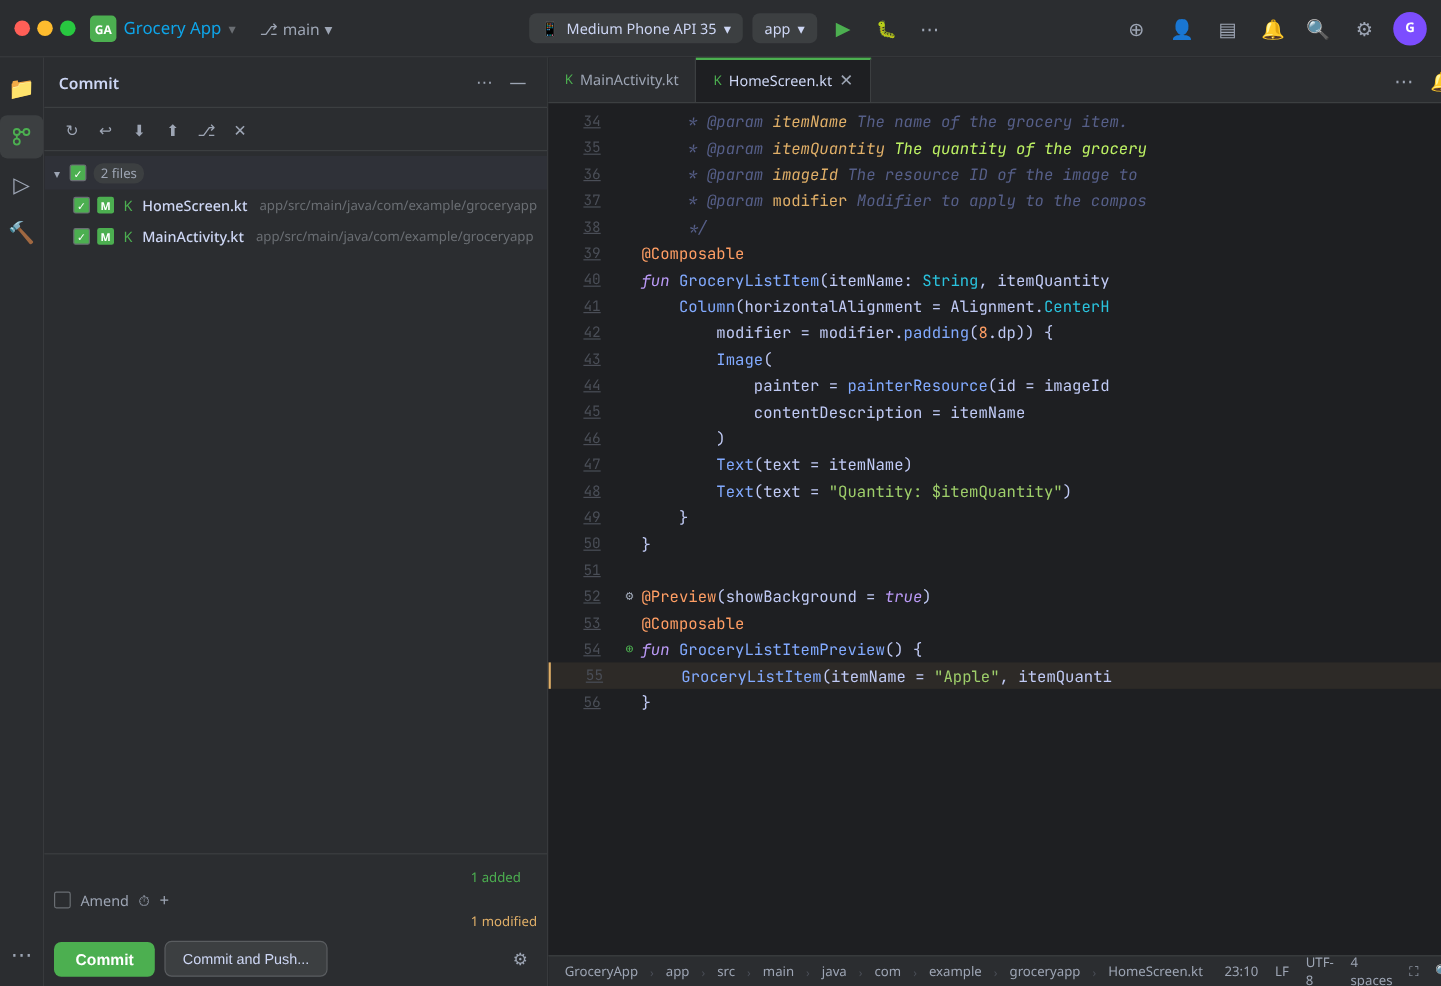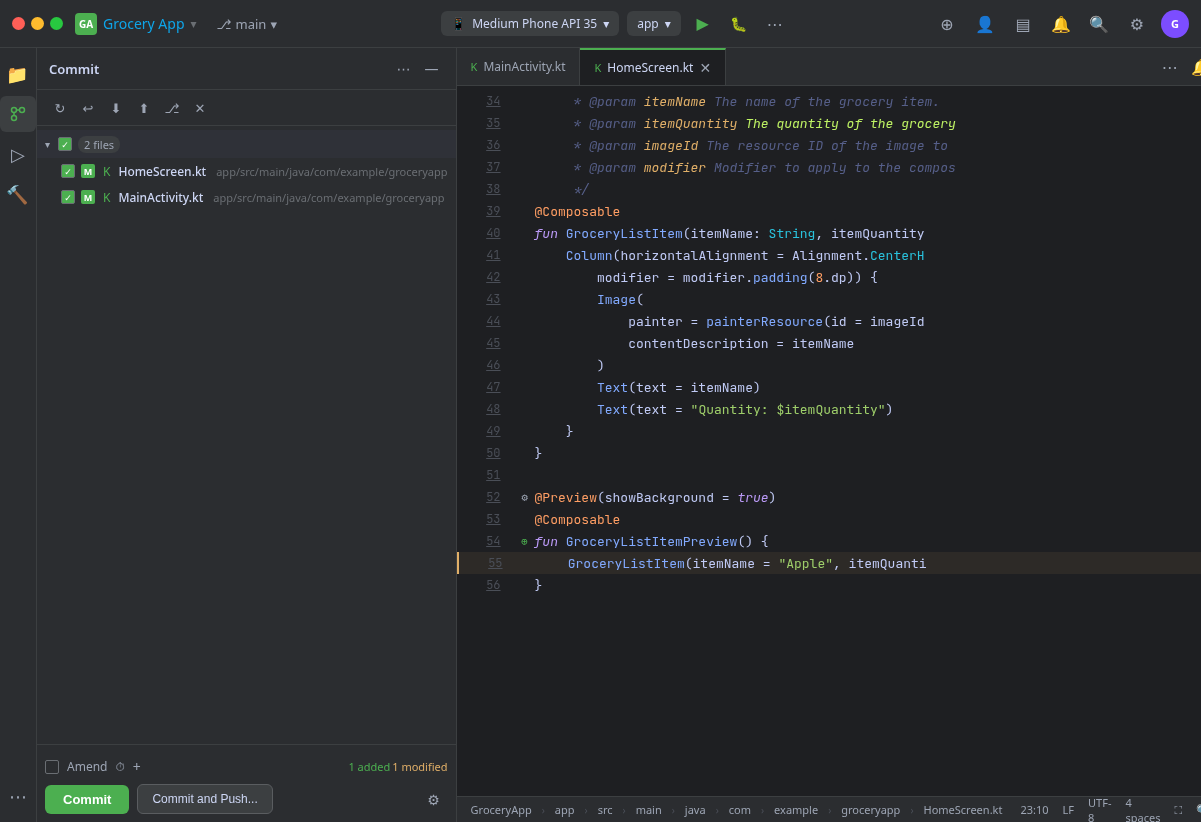--- a/index.html
+++ b/index.html
@@ -270,21 +270,21 @@
       cursor: pointer;
     }
     .amend-label {
       font-size: 12px;
       color: #9da5b4;
     }
     .amend-stats {
       margin-left: auto;
       font-size: 11px;
       color: #9da5b4;
-      display: flex; gap: 2px;
+      display: flex; gap: 22px; flex-direction: column;
     }
     .stat-added { color: #4caf50; }
     .stat-modified { color: #e0af68; }
     .commit-message-box {
       background: #1e1f22;
       border: 1px solid #3c3f41;
       border-radius: 4px;
       padding: 8px 10px;
       margin-bottom: 8px;
       min-height: 60px;
@@ -592,21 +592,21 @@
             <span class="line-content"><span style="color: rgb(86, 95, 137); font-style: italic;">     * @param </span><span style="color: rgb(224, 175, 104); font-style: italic;">itemQuantity</span><span style="color: #bef264; font-style: italic;"> The quantity of the grocery</span></span>
           </div>
           <div class="code-line">
             <span class="line-num">36</span>
             <span class="gutter-icon"></span>
             <span class="line-content"><span style="color: rgb(86, 95, 137); font-style: italic;">     * @param </span><span style="color: rgb(224, 175, 104); font-style: italic;">imageId</span><span style="color: rgb(86, 95, 137); font-style: italic;"> The resource ID of the image to</span></span>
           </div>
           <div class="code-line">
             <span class="line-num">37</span>
             <span class="gutter-icon"></span>
-            <span class="line-content"><span style="color: rgb(86, 95, 137); font-style: italic;">     * @param </span><span style="color: rgb(224, 175, 104); font-style: italic; margin-top: 12px;">modifier</span><span style="color: rgb(86, 95, 137); font-style: italic;"> Modifier to apply to the compos</span></span>
+            <span class="line-content"><span style="color: rgb(86, 95, 137); font-style: italic;">     * @param </span><span style="color: rgb(224, 175, 104);  margin-top: 12px;">modifier</span><span style="color: rgb(86, 95, 137); font-style: italic;"> Modifier to apply to the compos</span></span>
           </div>
           <div class="code-line">
             <span class="line-num">38</span>
             <span class="gutter-icon"></span>
             <span class="line-content"><span style="color: rgb(86, 95, 137); font-style: italic;">     */</span></span>
           </div>
           <div class="code-line">
             <span class="line-num">39</span>
             <span class="gutter-icon"></span>
             <span class="line-content"><span style="color: rgb(255, 158, 100);">@Composable</span></span>

